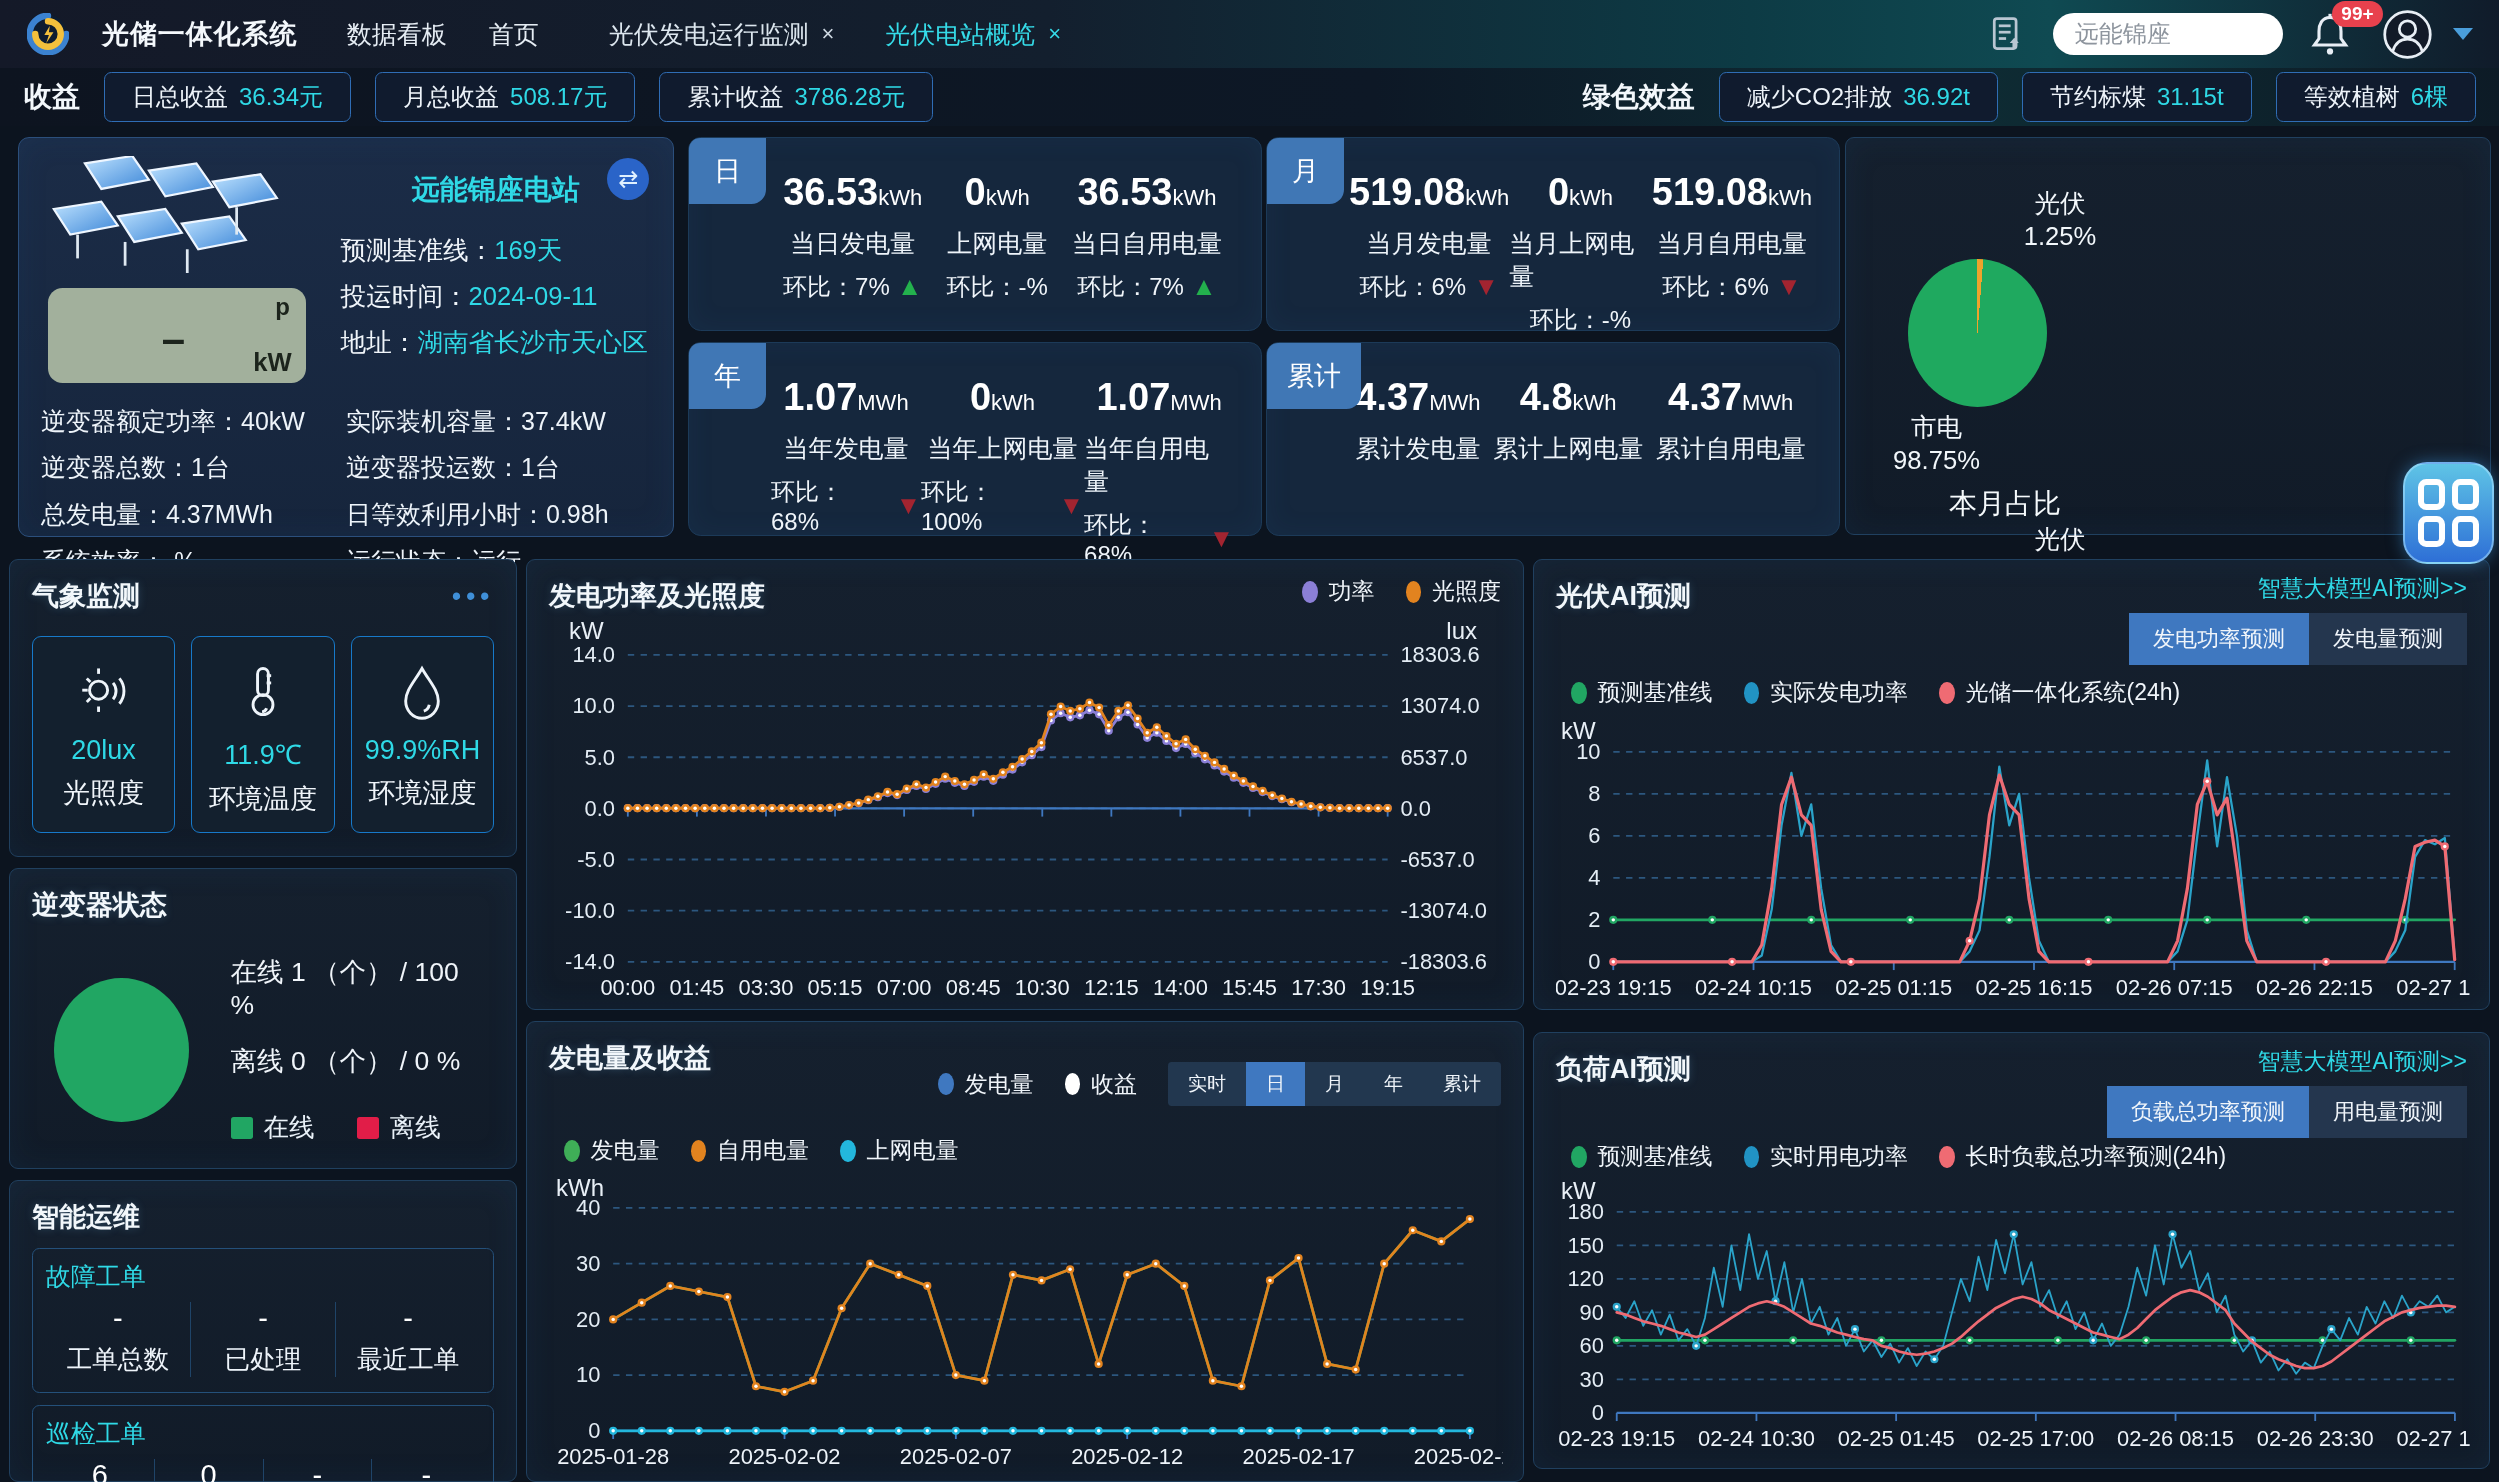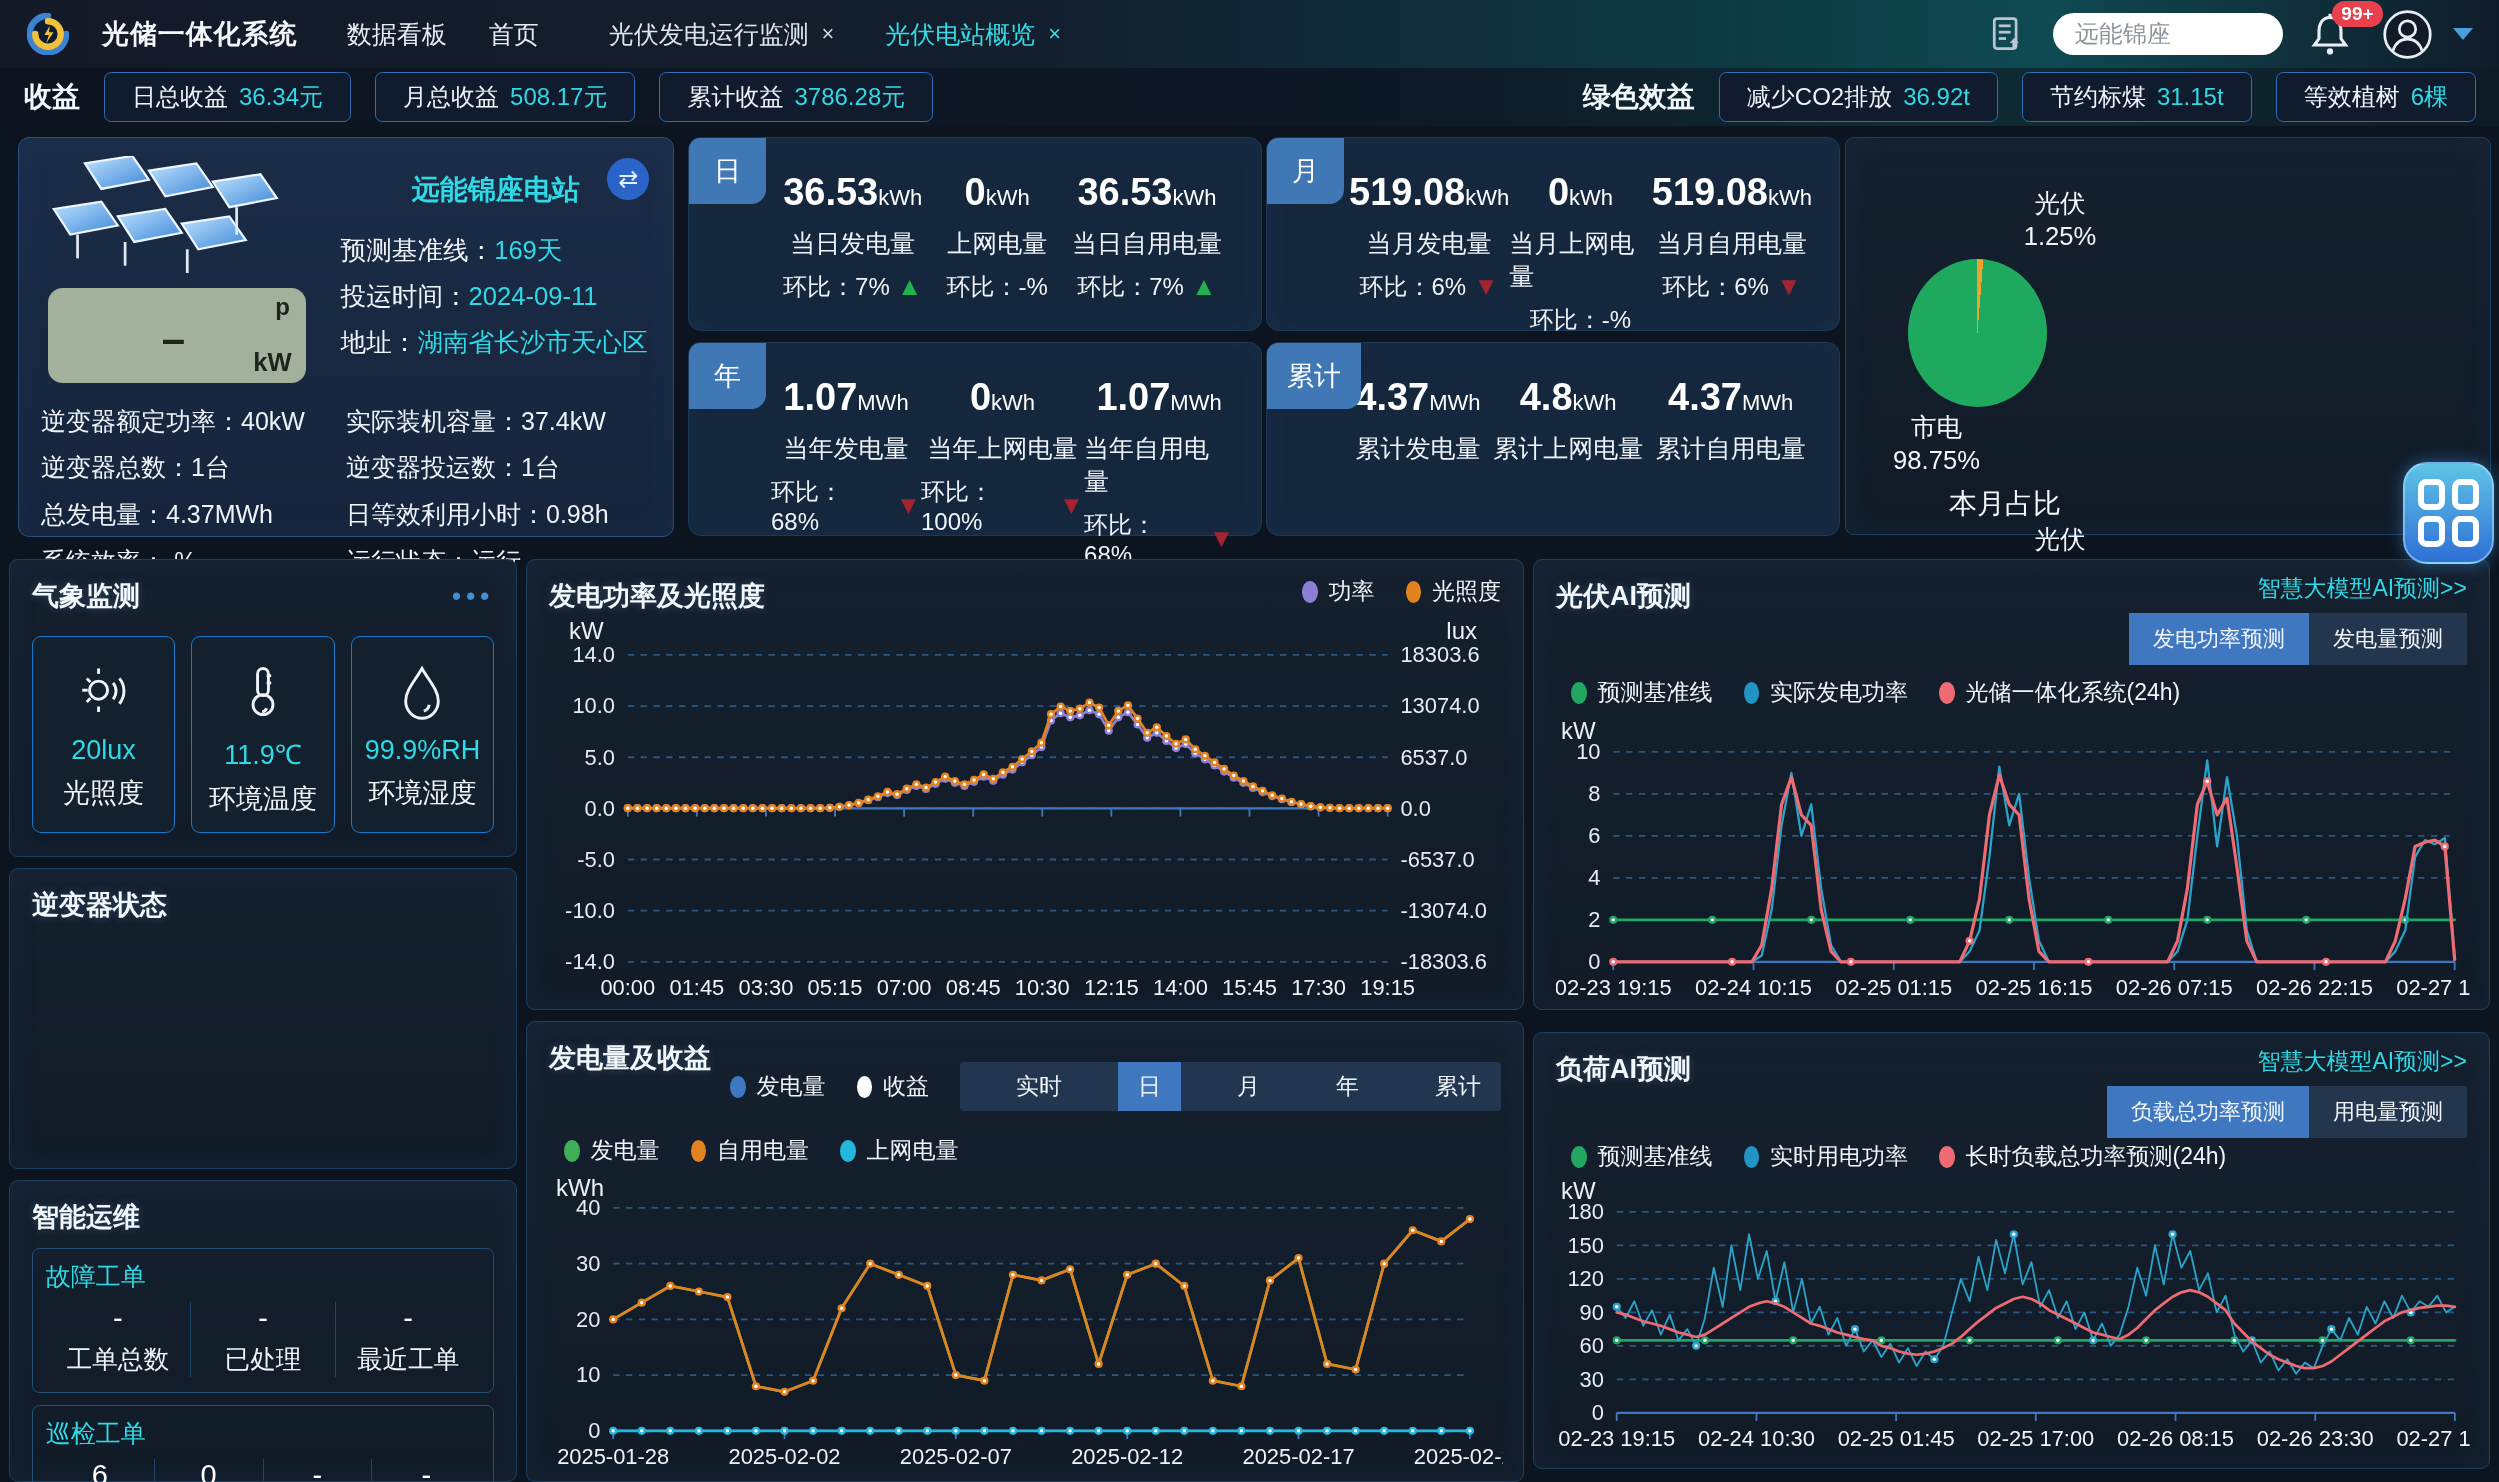--- a/index.html
+++ b/index.html
@@ -129,21 +129,21 @@
   .leg { display:flex; align-items:center; gap:11px; font-size:23px; color:#f0f5fa; }
   .leg .dot { width:15.5px; height:22px; border-radius:50%; }
   .axis-name { position:absolute; font-size:24px; color:#e8eff6; }
   .chart-host { position:absolute; }
   .hdr-right { position:absolute; right:22px; top:16.4px; display:flex; gap:31px; align-items:center; }
   .ai-link { position:absolute; right:22px; top:12.8px; font-size:23px; color:#2fd9e6; cursor:pointer; }
   .btn-group { position:absolute; right:22px; top:53px; display:flex; }
   .btn-group .gbtn { font-size:22px; color:#f0f5fa; background:#24364e; padding:11px 24px; cursor:pointer; }
   .btn-group .gbtn.active { background:#3f78c0; }
   .tab-group { display:flex; background:#22374f; border-radius:3.7px; }
-  .tab-group .tab { font-size:23px; color:#f0f5fa; padding:9px 20px; cursor:pointer;margin-left:36px; }
+  .tab-group .tab { font-size:19px; color:#f0f5fa; padding:9px 20px; cursor:pointer; }
   .tab-group .tab.active { background:#3f78c0; }
 
   
   .fab { position:absolute; left:2403px; top:462px; width:91px; height:102px; border-radius:24px;
          background:linear-gradient(180deg,#5fc4e6,#2e6fd6); border:2.7px solid rgba(170,225,255,.55);
          display:flex; align-items:center; justify-content:center; cursor:pointer; z-index:30;
          box-shadow:0 0 16.4px rgba(60,150,220,.5); }
   .fab-grid { display:grid; grid-template-columns:27px 27px; grid-template-rows:31px 31px; gap:6.4px; }
   .fab-grid span { border:6.4px solid #fff; border-radius:8.2px; }
   svg { display:block; }
@@ -464,20 +464,39 @@
             </svg>
           </div>
           <div class="w-val">99.9%RH</div>
           <div class="w-lab">环境湿度</div>
         </div>
       </div>
   </section>
 
   <section class="panel inverter">
     <div class="ptitle">逆变器状态</div>
+    <div class="inv-body">
+      <div class="inv-circle"></div>
+      <div>
+        <div class="inv-lines">
+          <span>在线 1 （个） / 100 %</span>
+          <span>离线 0 （个） / 0 %</span>
+        </div>
+        <div class="inv-legend" id="inv-legend">
+            <div class="inv-leg">
+              <span class="sq" style="background: rgb(33, 166, 99);"></span>
+              <span>在线</span>
+            </div>
+            <div class="inv-leg">
+              <span class="sq" style="background: rgb(225, 29, 72);"></span>
+              <span>离线</span>
+            </div>
+          </div>
+      </div>
+    </div>
   </section>
 
   <section class="panel ops">
     <div class="ptitle">智能运维</div>
     <div id="ops-groups">
         <div class="ops-box">
           <div class="ops-title">故障工单</div>
           <div class="ops-cols">
             <div class="ops-col">
               <div class="ops-val">-</div>

